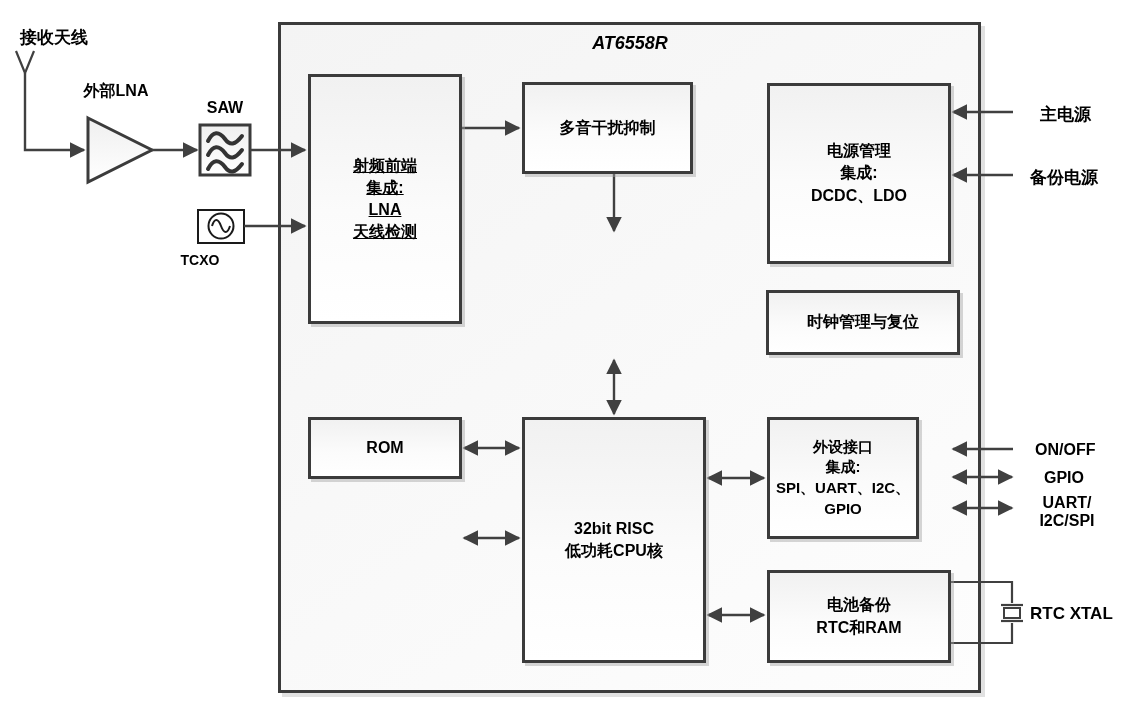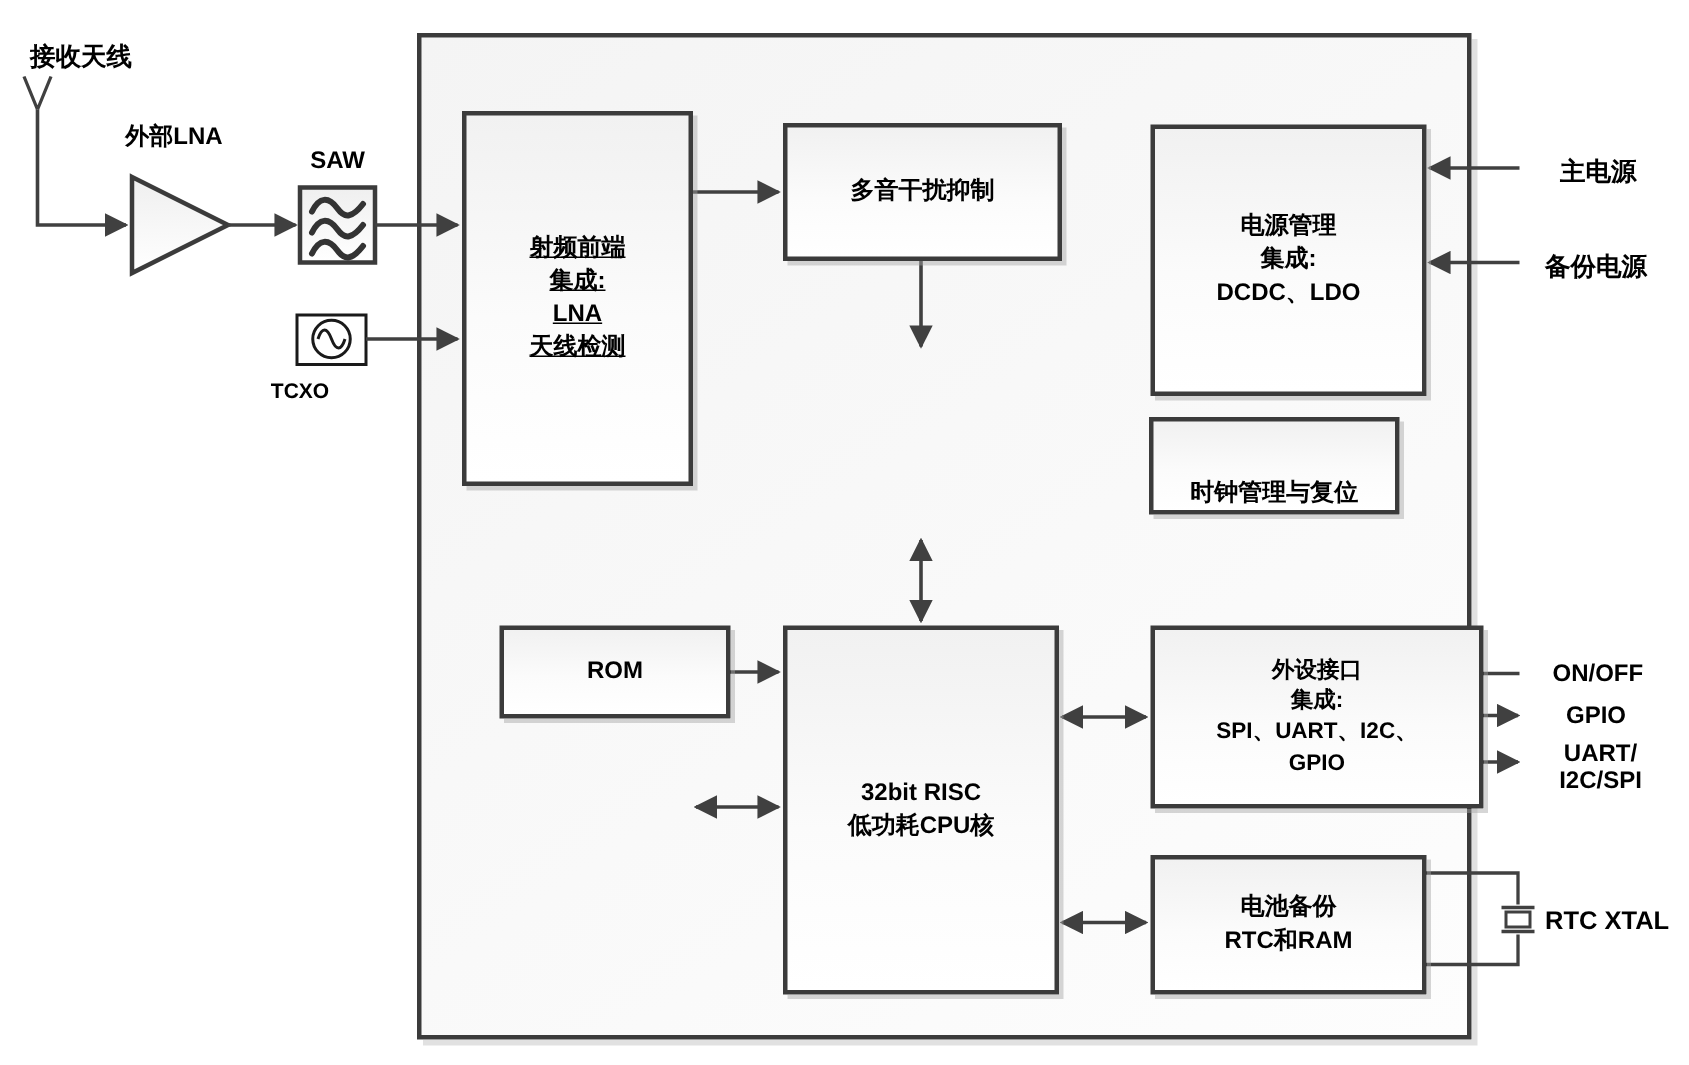--- a/index.html
+++ b/index.html
@@ -36,20 +36,21 @@
   }
   .ctr { text-align:center; }
   svg path, svg polygon, svg rect, svg circle { vector-effect:none; }
 </style>
 </head>
 <body>
 
 <div id="canvas">
 
   <div class="chip"></div>
+  <div class="chip-title">AT6558R</div>
 
   <svg id="wires" viewBox="0 0 1126 710">
     <defs>
       <marker id="ah" viewBox="0 0 10 10" refX="9" refY="5" markerWidth="6.5" markerHeight="6.5" orient="auto-start-reverse">
         <path d="M0,0 L10,5 L0,10 z" fill="#404040"></path>
       </marker>
       <linearGradient id="gf" x1="0" y1="0" x2="0" y2="1">
         <stop offset="0" stop-color="#efefef"></stop>
         <stop offset="1" stop-color="#ffffff"></stop>
       </linearGradient>
@@ -103,46 +104,46 @@
     </g>
   </svg>
 
   <div class="block" style="left:308px; top:74px; width:154px; height:250px;text-decoration:underline;">
     <span class="block-label">射频前端
 集成:
 LNA
 天线检测</span>
   </div>
 
-  <div class="block" style="left:522px; top:82px; width:186px; height:92px;">
+  <div class="block" style="left:522px; top:82px; width:171px; height:92px;">
     <span class="block-label">多音干扰抑制</span>
   </div>
 
 
   <div class="block" style="left:767px; top:83px; width:184px; height:181px;">
     <span class="block-label">电源管理
 集成:
 DCDC、LDO</span>
   </div>
 
-  <div class="block" style="left:766px; top:278px; width:167px; height:65px;align-items:flex-end;">
+  <div class="block" style="left:766px; top:290px; width:194px; height:65px;">
     <span class="block-label">时钟管理与复位</span>
   </div>
 
-  <div class="block" style="left:308px; top:417px; width:154px; height:62px;margin-left:25px;">
+  <div class="block" style="left:308px; top:417px; width:154px; height:62px;">
     <span class="block-label">ROM</span>
   </div>
 
 
   <div class="block" style="left:522px; top:417px; width:184px; height:246px;">
     <span class="block-label">32bit RISC
 低功耗CPU核</span>
   </div>
 
-  <div class="block" style="left:767px; top:417px; width:222px; height:122px;">
+  <div class="block" style="left:767px; top:417px; width:152px; height:122px;">
     <span class="block-label" style="font-size:15px;">外设接口
 集成:
 SPI、UART、I2C、
 GPIO</span>
   </div>
 
   <div class="block" style="left:767px; top:570px; width:184px; height:93px;">
     <span class="block-label">电池备份
 RTC和RAM</span>
   </div>

